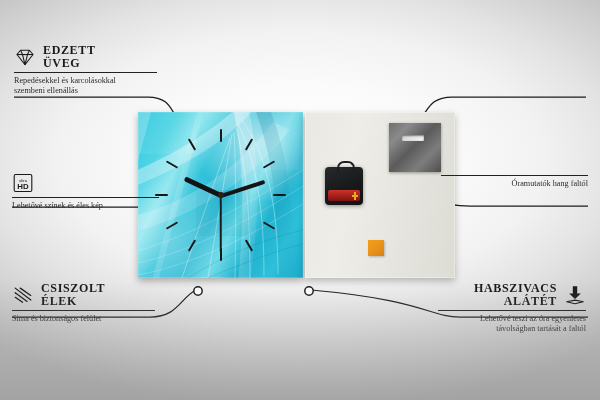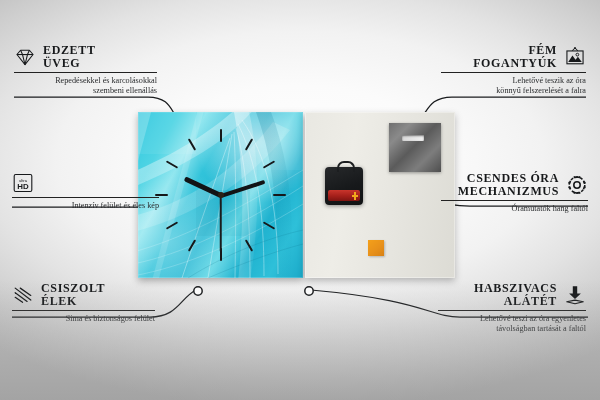--- a/index.html
+++ b/index.html
@@ -108,21 +108,21 @@
     font-size:12px; font-weight:bold; letter-spacing:.65px;
     color:#17191b; line-height:12.5px; white-space:pre-line;
   }
   .co-rule{ height:1.2px; background:#222; margin:3px 0 3px 0; }
   .co-desc{
     font-family:"Liberation Serif", serif;
     font-size:8.2px; color:#2a2c2e; line-height:10px; white-space:pre-line;
   }
   .left  .co-head{ justify-content:flex-start; }
   .left  .co-title{ text-align:left; }
-  .left  .co-desc{ text-align:right; }
+  .left  .co-desc{ text-align:left; }
   .right .co-head{ justify-content:flex-end; }
   .right .co-title{ text-align:right; }
   .right .co-desc{ text-align:right; }
 
   .ico{ width:22px; height:22px; flex:0 0 22px; display:block; }
 
   svg.leader{ position:absolute; left:0; top:0; width:600px; height:400px;
               pointer-events:none; overflow:visible; }
 </style>
 </head>
@@ -250,72 +250,42 @@
 
   <div class="callout left" style="left:12px; top:172px; width:147px;">
     <div class="co-head">
       <svg class="ico" viewBox="0 0 24 24">
         <rect x="2.4" y="2.8" width="19.2" height="18.4" rx="1.6" fill="none" stroke="#17191b" stroke-width="1.2"></rect>
         <text x="12" y="10.4" text-anchor="middle" font-family="Liberation Sans, sans-serif" font-size="4.6" fill="#17191b">ultra</text>
         <text x="12" y="18" text-anchor="middle" font-family="Liberation Sans, sans-serif" font-size="8.6" font-weight="bold" fill="#17191b">HD</text>
       </svg>
     </div>
     <div class="co-rule"></div>
-    <div class="co-desc">Intenzív felület és éles kép</div>
+    <div class="co-desc">Lehetővé színek és éles kép</div>
   </div>
 
   <div class="callout left" style="left:12px; top:282px; width:143px;">
     <div class="co-head">
       <svg class="ico" viewBox="0 0 24 24">
         <g stroke="#17191b" stroke-width="1.35" stroke-linecap="round">
           <line x1="3.5" y1="4.5" x2="20.5" y2="17.5"></line>
           <line x1="3.5" y1="9.5" x2="16.5" y2="19"></line>
           <line x1="3.5" y1="14.5" x2="11.5" y2="20"></line>
           <line x1="9" y1="4.5" x2="20.5" y2="12.5"></line>
         </g>
       </svg>
       <div class="co-title">CSISZOLT
 ÉLEK</div>
     </div>
     <div class="co-rule"></div>
     <div class="co-desc">Sima és biztonságos felület</div>
   </div>
 
-  <div class="callout right" style="left:441px; top:44px; width:145px;">
-    <div class="co-head">
-      <div class="co-title">FÉM
-FOGANTYÚK</div>
-      <svg class="ico" viewBox="0 0 24 24">
-        <path d="M12,2.2 L9,5.2 M12,2.2 L15,5.2" fill="none" stroke="#17191b" stroke-width="1.1"></path>
-        <circle cx="12" cy="2.2" r="1" fill="#17191b"></circle>
-        <rect x="3.2" y="5.4" width="17.6" height="14" fill="none" stroke="#17191b" stroke-width="1.2"></rect>
-        <path d="M4.6,17.4 L9.2,10.4 L12.6,15 L15.2,11.6 L19.4,17.4 Z" fill="#17191b"></path>
-        <circle cx="14.6" cy="9.4" r="1.5" fill="none" stroke="#17191b" stroke-width="1.05"></circle>
-      </svg>
-    </div>
-    <div class="co-rule"></div>
-    <div class="co-desc">Lehetővé teszik az óra
-könnyű felszerelését a falra</div>
-  </div>
 
   <div class="callout right" style="left:441px; top:172px; width:147px;">
-    <div class="co-head">
-      <div class="co-title">CSENDES ÓRA
-MECHANIZMUS</div>
-      <svg class="ico" viewBox="0 0 24 24">
-        <g fill="none" stroke="#17191b" stroke-width="1.7" stroke-linejoin="round">
-          <path d="M12,3.1 L14.6,3.9 L15.3,2.6 M12,3.1 L9.4,3.9 L8.7,2.6
-                   M4.9,7.3 L4.0,9.8 L2.6,9.4 M4.9,16.7 L4.0,14.2 L2.6,14.6
-                   M12,20.9 L14.6,20.1 L15.3,21.4 M12,20.9 L9.4,20.1 L8.7,21.4
-                   M19.1,7.3 L20.0,9.8 L21.4,9.4 M19.1,16.7 L20.0,14.2 L21.4,14.6"></path>
-          <circle cx="12" cy="12" r="8.5" stroke-dasharray="3.1 2.3"></circle>
-          <circle cx="12" cy="12" r="3.5"></circle>
-        </g>
-      </svg>
-    </div>
     <div class="co-rule"></div>
     <div class="co-desc">Óramutatók hang faltól</div>
   </div>
 
   <div class="callout right" style="left:438px; top:282px; width:148px;">
     <div class="co-head">
       <div class="co-title">HABSZIVACS
 ALÁTÉT</div>
       <svg class="ico" viewBox="0 0 24 24">
         <path d="M9.6,2.4 H14.4 V10.4 H18.4 L12,16.4 L5.6,10.4 H9.6 Z" fill="#17191b"></path>

